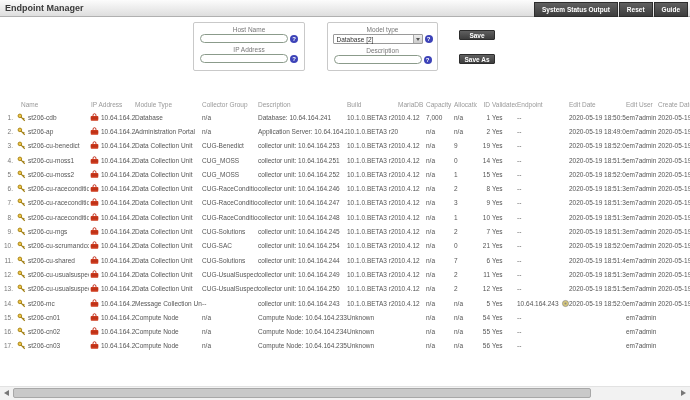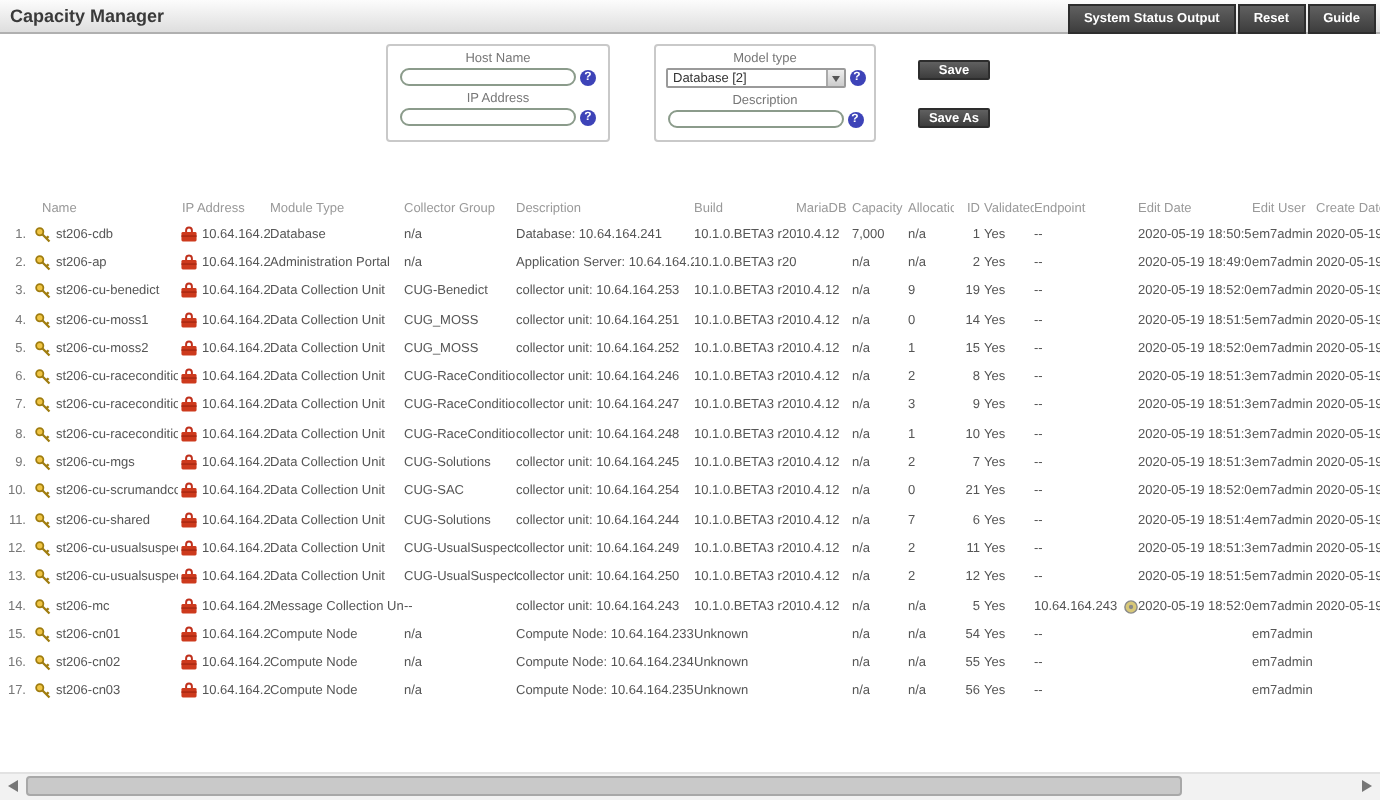--- a/index.html
+++ b/index.html
@@ -61,21 +61,21 @@
   #hscroll{position:absolute;left:0;top:386px;width:690px;height:14px;background:#f2f2f2;border-top:1px solid #e2e2e2}
   .sb-thumb{position:absolute;left:13px;top:1px;width:578px;height:10px;background:#c9c9c9;border:1px solid #a8a8a8;border-radius:2px;cursor:pointer}
   .sb-arrow{position:absolute;top:3px;width:0;height:0;border-style:solid;cursor:pointer}
   .sb-left{left:4px;border-width:3.5px 5px 3.5px 0;border-color:transparent #777 transparent transparent}
   .sb-right{right:4px;border-width:3.5px 0 3.5px 5px;border-color:transparent transparent transparent #777}
 </style>
 </head>
 <body>
 
 <div class="topbar">
-  <div class="title">Capacity Manager</div>
+  <div class="title">Endpoint Manager</div>
   <div class="topbtns">
     <div class="topbtn">System Status Output</div>
     <div class="topbtn">Reset</div>
     <div class="topbtn">Guide</div>
   </div>
 </div>
 
 <div class="panel" id="panel-hostip">
   <div class="flabel">Host Name</div>
   <div class="frow">

